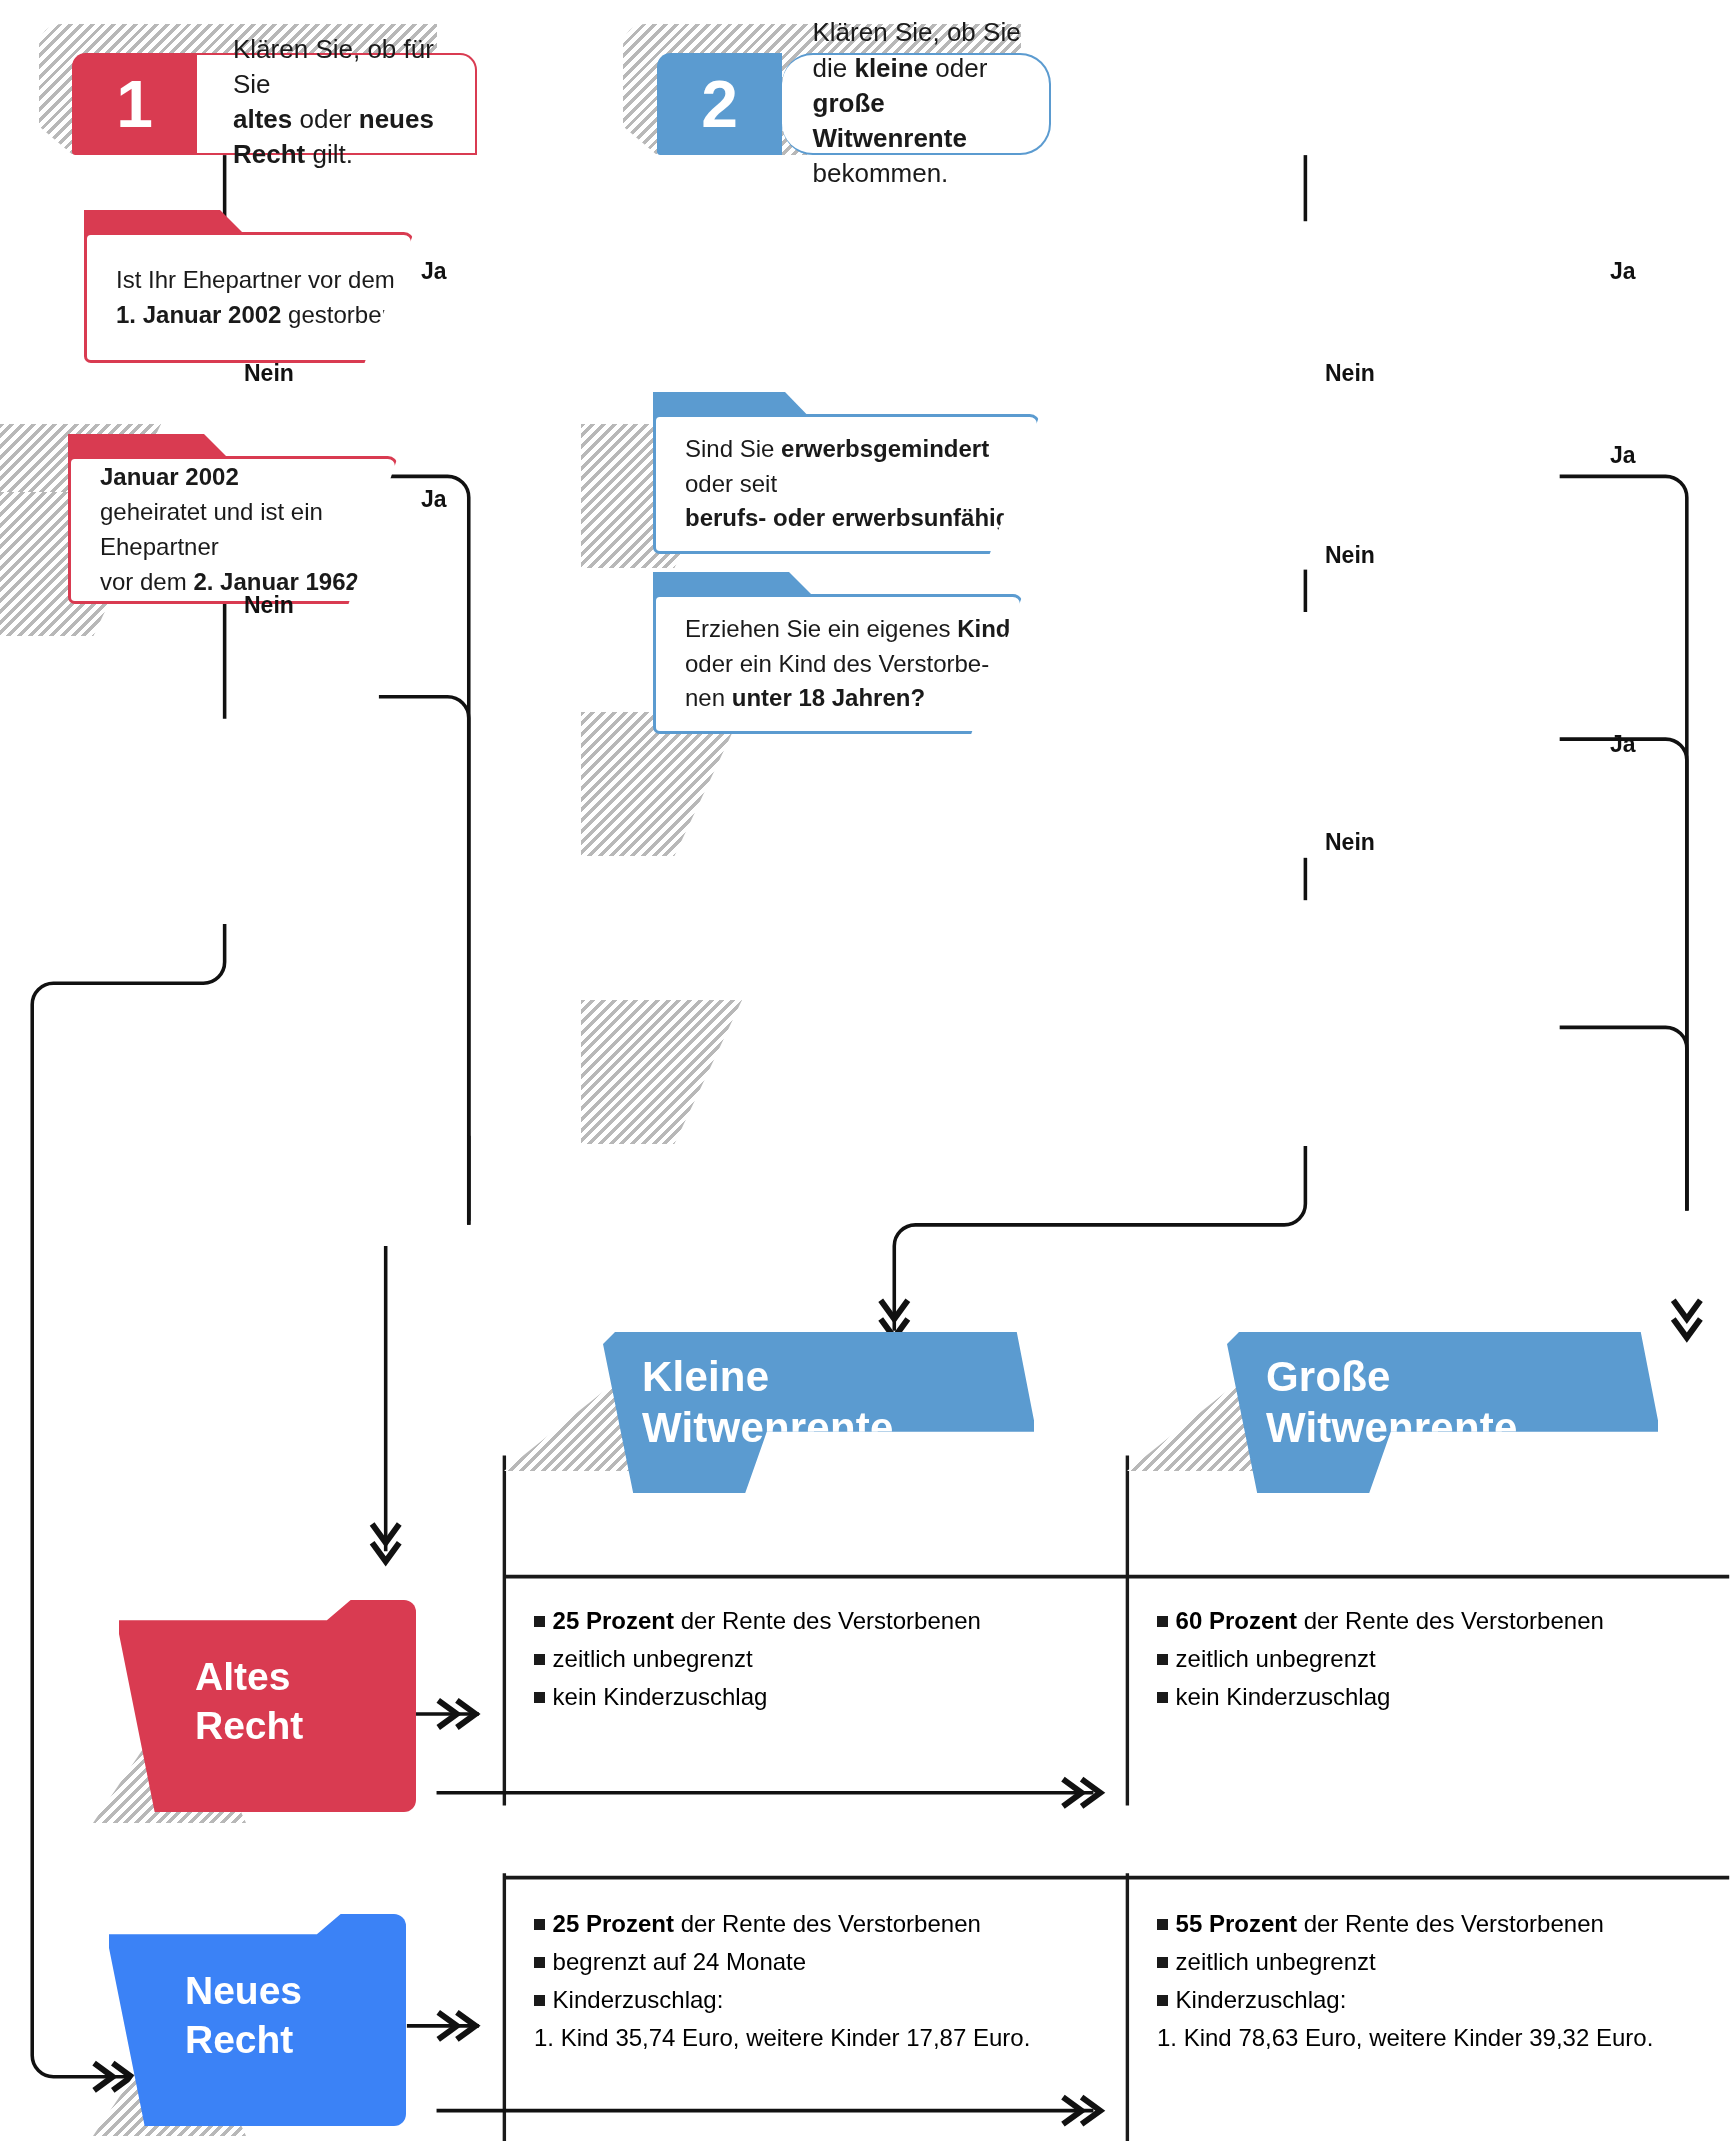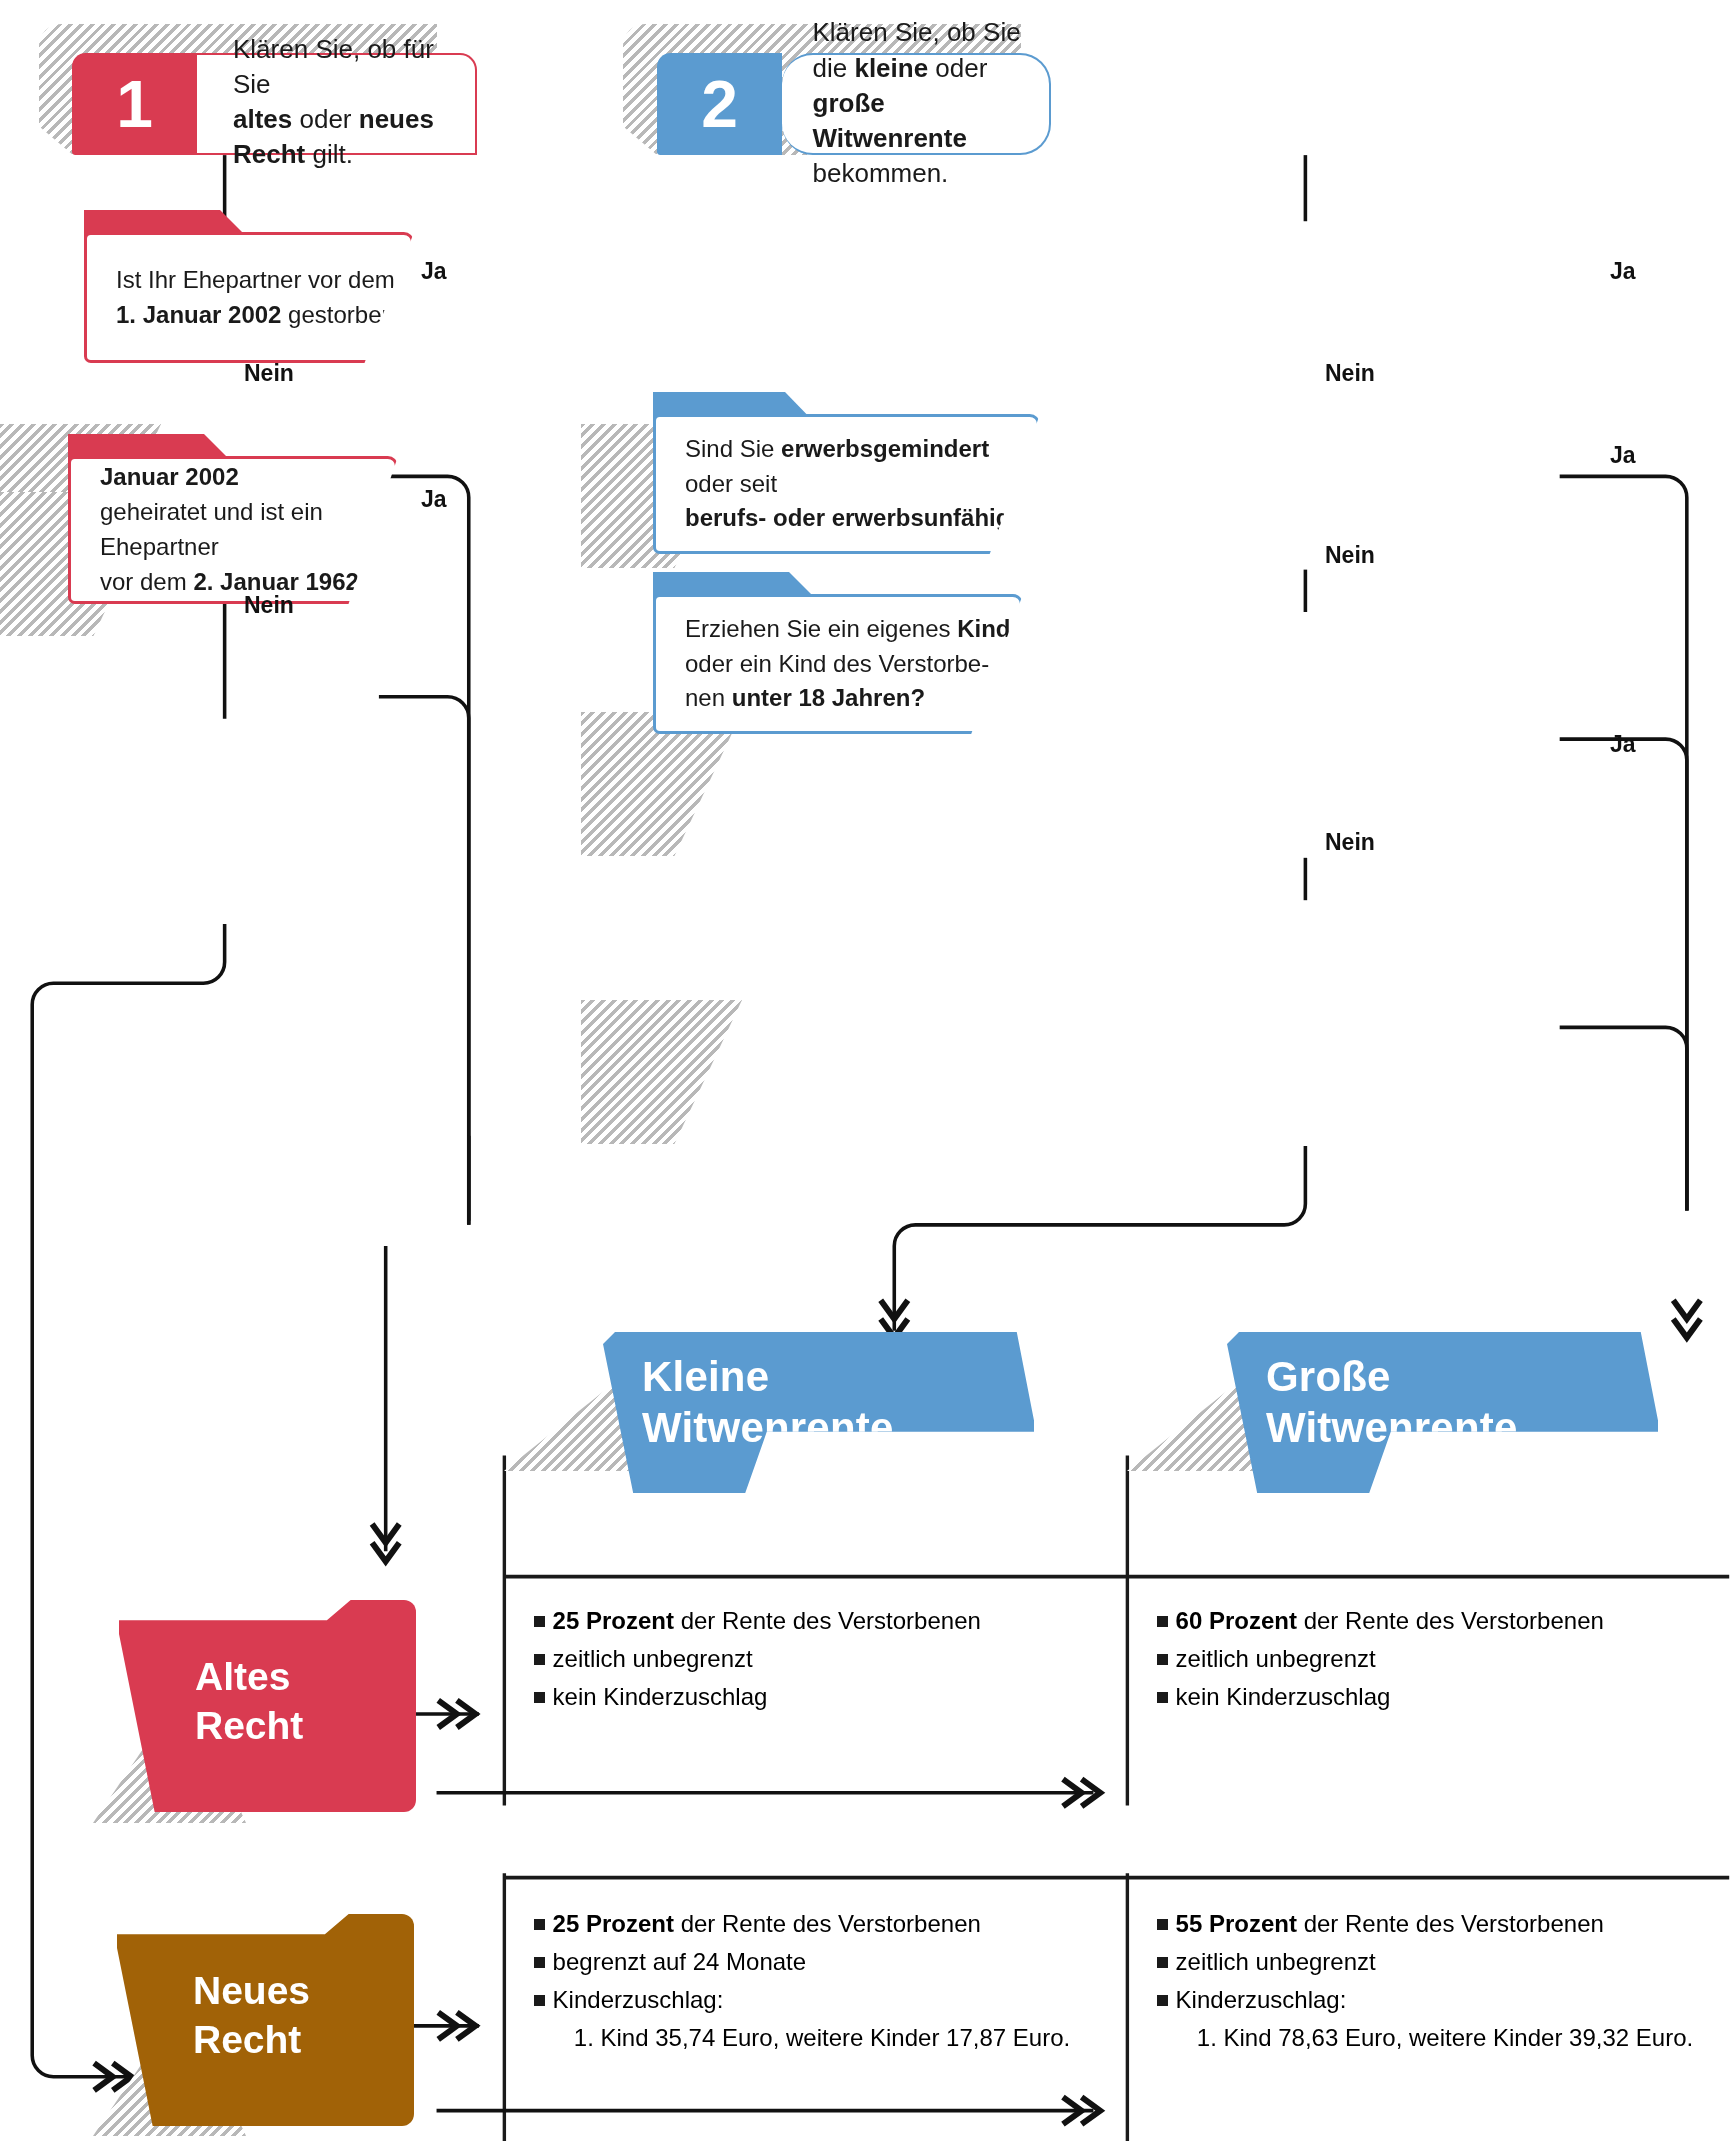--- a/index.html
+++ b/index.html
@@ -56,21 +56,21 @@
   
   .law{position:absolute;z-index:3;}
   .law .cap{position:absolute;color:#fff;font-weight:bold;font-size:39px;line-height:1.25;}
 
   
   .bullets{position:absolute;z-index:4;font-size:24px;line-height:1.58;color:#000000;}
   .bullets .b{white-space:nowrap;}
   .bullets .b .sq{display:inline-block;width:11px;height:11px;background:#1a1a1a;
                   margin-right:7.6px;vertical-align:1.7px;}
   .bullets .b b{font-weight:bold;}
-  .bullets .cont{white-space:nowrap;padding-left:0;text-align:center;}
+  .bullets .cont{white-space:nowrap;padding-left:0;}
 </style>
 </head>
 <body>
 
 <div id="stage">
 
   <svg id="wires" viewBox="0 0 2048 2527">
     <defs>
       <g id="chev">
         <path d="M-22,-16 L0,0 L-22,16" fill="none" stroke="#111" stroke-width="7" stroke-linecap="butt"></path>
@@ -275,21 +275,21 @@
               clip-path:polygon(0 20.3px,70% 20.3px,78% 0,100% 0,100% 100%,12% 100%,0 34px);
               border-radius:12px;">
     <div class="cap" style="left:76px;top:53px;">
       <span>Altes</span><br>
       <span>Recht</span>
     </div>
   </div>
 
   <div class="shadow hatch" style="left:93px;top:2000px;width:153px;height:136px;
               clip-path:polygon(60% 0,100% 100%,0 100%);"></div>
-  <div class="law" style="left:117px;top:1914px;width:297px;height:212px;background:#a16207;
+  <div class="law" style="left:109px;top:1914px;width:297px;height:212px;background:#3b82f6;
               clip-path:polygon(0 20.3px,70% 20.3px,78% 0,100% 0,100% 100%,12% 100%,0 34px);
               border-radius:12px;text-decoration:underline;">
     <div class="cap" style="left:76px;top:53px;">
       <span>Neues</span><br>
       <span>Recht</span>
     </div>
   </div>
 
   <div class="bullets" style="left:534px;top:1602px;width:559px;">
     <div class="b"><span class="sq"></span><span><b>25 Prozent</b><span> der Rente des Verstorbenen</span></span></div>

